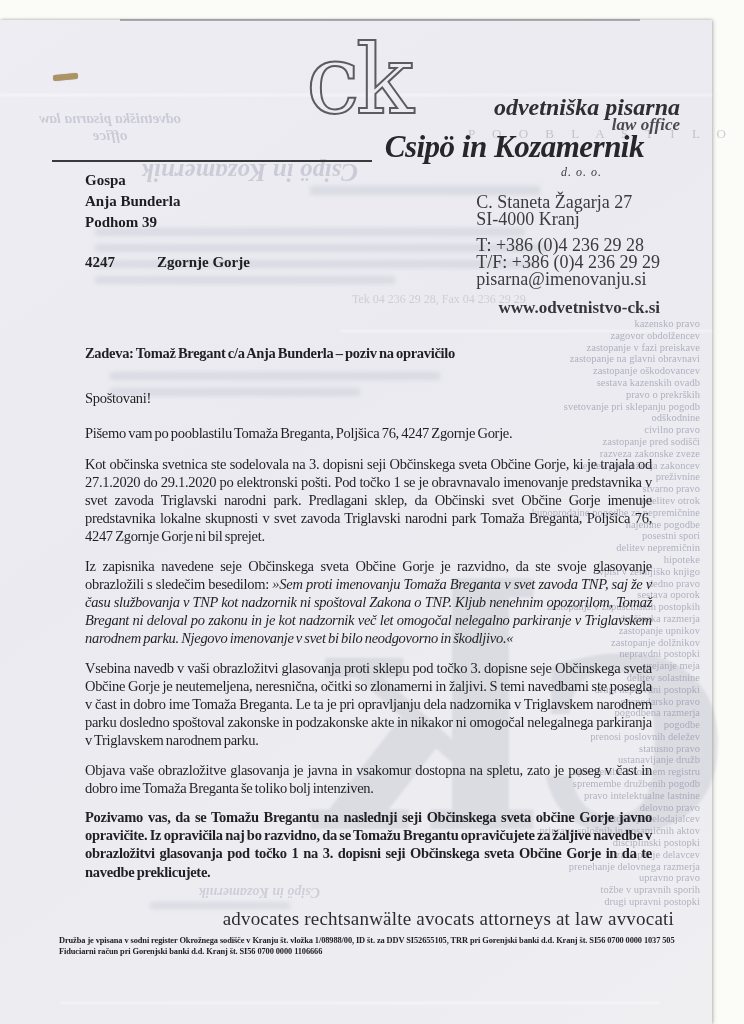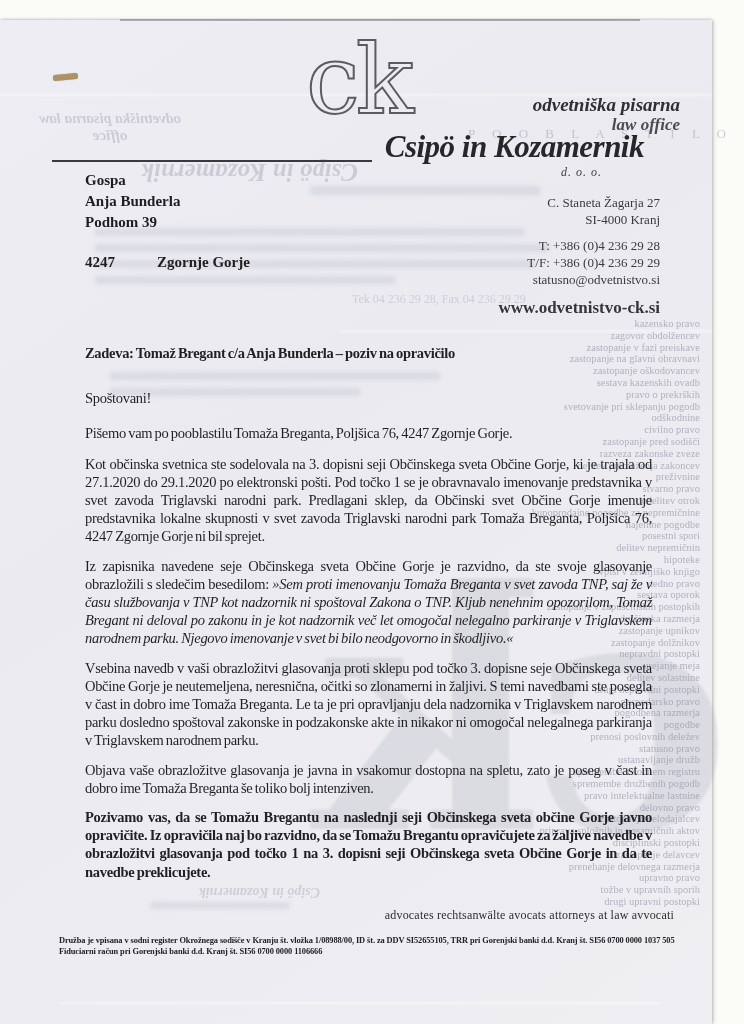--- a/index.html
+++ b/index.html
@@ -19,30 +19,30 @@
   .crease{position:absolute;background:rgba(255,255,255,.55);filter:blur(1px);}
   .tape-mark{position:absolute;left:53px;top:74px;width:25px;height:6px;background:#ad9263;border-radius:2px;transform:rotate(-6deg);box-shadow:0 0 1px rgba(0,0,0,.3);}
 
   
   .logo-ck{
     position:absolute;left:306px;top:28px;z-index:3;
     font-family:"DejaVu Serif","Liberation Serif",serif;
     font-size:96px;line-height:1.1;color:transparent;
     -webkit-text-stroke:2px #5c5c60;letter-spacing:-4px;
   }
-  .tagline-sl{position:absolute;right:64px;top:94px;z-index:3;font-size:19px;font-weight:bold;font-style:italic;color:#2e2e33;}
+  .tagline-sl{position:absolute;right:64px;top:94px;z-index:3;font-size:24px;font-weight:bold;font-style:italic;color:#2e2e33;}
   .tagline-en{position:absolute;right:64px;top:115px;z-index:3;font-size:17px;font-style:italic;color:#4a4a50;font-weight:bold;}
   .firm-name{position:absolute;right:100px;top:129px;z-index:3;font-size:31px;font-weight:bold;font-style:italic;color:#26262b;letter-spacing:-.5px;}
   .firm-rule{position:absolute;left:52px;top:160px;width:320px;height:2px;background:#3a3a3e;z-index:3;}
   .firm-suffix{position:absolute;right:142px;top:165px;z-index:3;font-size:12px;font-style:italic;color:#3c3c42;letter-spacing:1px;}
 
   .recipient{position:absolute;left:85px;top:170px;z-index:3;font-size:15px;font-weight:bold;color:#1e1e22;line-height:21px;}
   .recipient .postal{margin-top:19px;display:flex;gap:42px;}
 
-  .contact{position:absolute;right:84px;top:194px;z-index:3;text-align:right;font-size:13px;color:#3a3a40;line-height:17px;}
+  .contact{position:absolute;right:84px;top:194px;z-index:3;text-align:left;font-size:18px;color:#3a3a40;line-height:17px;}
   .contact .phones{margin-top:9px;}
   .website{position:absolute;right:84px;top:298px;z-index:3;font-size:17px;font-weight:bold;color:#35353b;margin-left:10px;}
 
   
   .practice-col{
     position:absolute;right:44px;top:318px;width:260px;z-index:1;
     text-align:right;font-size:10.5px;line-height:11.8px;
     color:#8d8da4;opacity:.62;filter:blur(.35px);
   }
 
@@ -69,21 +69,21 @@
   .letter-body p{
     margin:0 0 11px 0;font-size:14.5px;line-height:18.2px;
     text-align:justify;letter-spacing:-.3px;word-spacing:-1px;
   }
   .subject{font-weight:bold;font-size:15px;margin-bottom:27px !important;text-align:left !important;}
   .greeting{margin-bottom:17px !important;text-align:left !important;}
   .p-first{margin-bottom:12px !important;text-align:left !important;}
   .quote{font-style:italic;}
   .p-bold{font-weight:bold;}
 
-  .advocates-line{position:absolute;right:70px;top:908px;z-index:2;font-size:12px;color:#2c2c31;letter-spacing:.2px;}
+  .advocates-line{position:absolute;right:70px;top:908px;z-index:2;font-size:19px;color:#2c2c31;letter-spacing:.2px;}
 
   .footer{position:absolute;left:59px;top:936px;width:660px;z-index:2;font-size:8.4px;font-weight:bold;color:#222226;line-height:10.6px;letter-spacing:-.1px;}
 </style>
 </head>
 <body>
 
 <div class="scan-canvas">
 
   <div class="paper"></div>
   <div class="paper-top-shadow"></div>
@@ -179,21 +179,21 @@
       <span>Zgornje Gorje</span>
     </div>
   </div>
 
   <div class="contact">
     <div>C. Staneta Žagarja 27</div>
     <div>SI-4000 Kranj</div>
     <div class="phones">
       <div>T: +386 (0)4 236 29 28</div>
       <div>T/F: +386 (0)4 236 29 29</div>
-      <div>statusno@odvetnistvo.si</div>
+      <div>pisarna@imenovanju.si</div>
     </div>
   </div>
   <div class="website">www.odvetnistvo-ck.si</div>
 
   <div class="letter-body">
     <p class="subject">Zadeva: Tomaž Bregant c/a Anja Bunderla – poziv na opravičilo</p>
     <p class="greeting">Spoštovani!</p>
     <p class="p-first">Pišemo vam po pooblastilu Tomaža Breganta, Poljšica 76, 4247 Zgornje Gorje.</p>
     <p>Kot občinska svetnica ste sodelovala na 3. dopisni seji Občinskega sveta Občine Gorje, ki je trajala od 27.1.2020 do 29.1.2020 po elektronski pošti. Pod točko 1 se je obravnavalo imenovanje predstavnika v svet zavoda Triglavski narodni park. Predlagani sklep, da Občinski svet Občine Gorje imenuje predstavnika lokalne skupnosti v svet zavoda Triglavski narodni park Tomaža Breganta, Poljšica 76, 4247 Zgornje Gorje ni bil sprejet.</p>
     <p><span>Iz zapisnika navedene seje Občinskega sveta Občine Gorje je razvidno, da ste svoje glasovanje obrazložili s sledečim besedilom: </span><span class="quote">»Sem proti imenovanju Tomaža Breganta v svet zavoda TNP, saj že v času službovanja v TNP kot nadzornik ni spoštoval Zakona o TNP. Kljub nenehnim opozorilom, Tomaž Bregant ni deloval po zakonu in je kot nadzornik več let omogočal nelegalno parkiranje v Triglavskem narodnem parku. Njegovo imenovanje v svet bi bilo neodgovorno in škodljivo.«</span></p>

